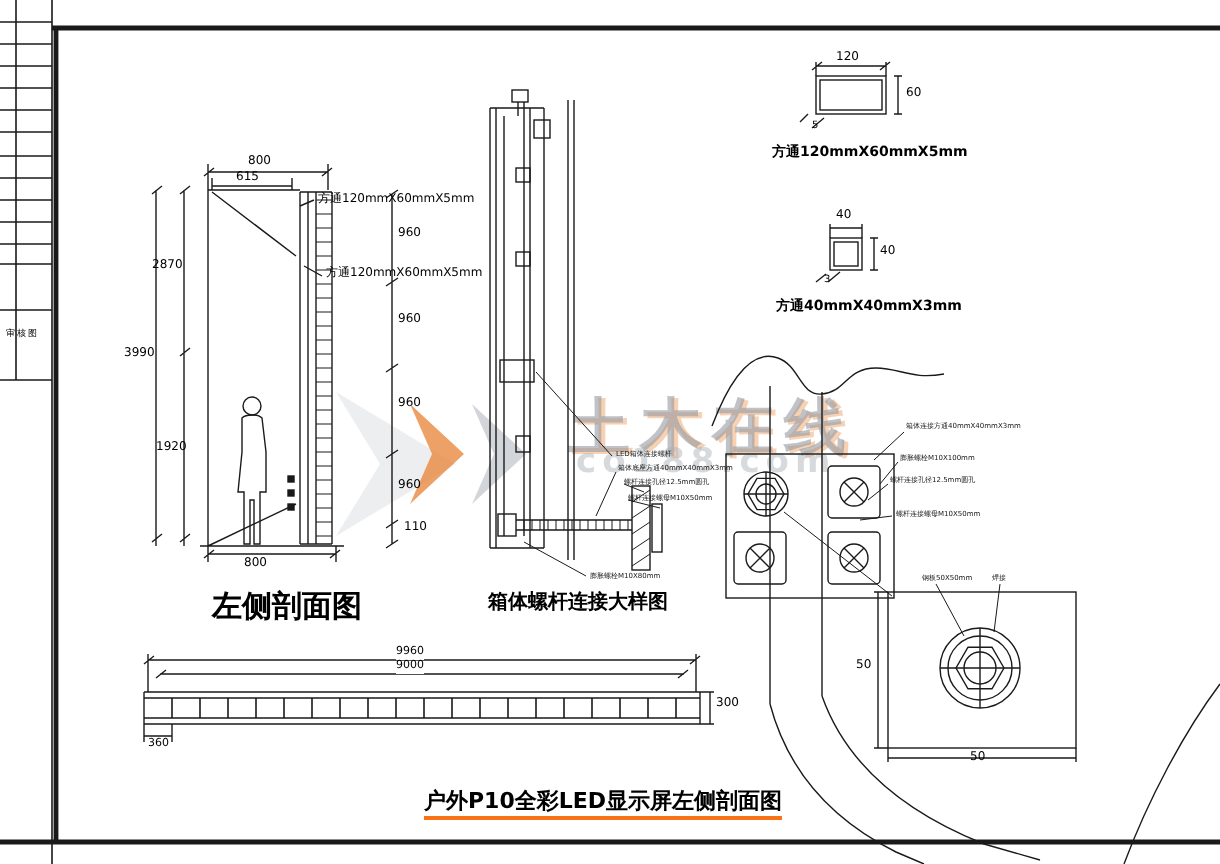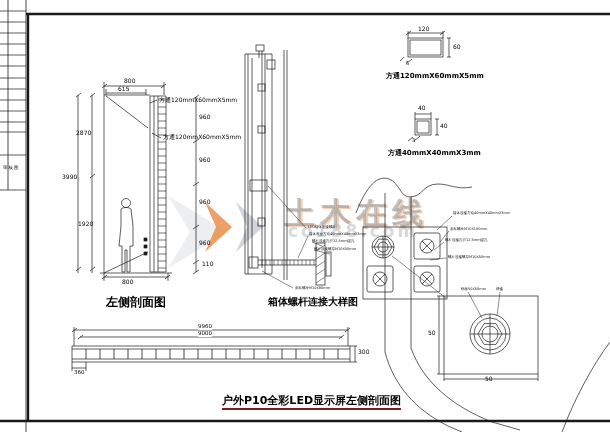--- a/index.html
+++ b/index.html
@@ -3,21 +3,21 @@
 <meta charset="utf-8">
 <style>
   html,body{margin:0;padding:0;background:#fff;}
   .stage{position:relative;width:610px;height:432px;background:#ffffff;overflow:hidden;
          font-family:"DejaVu Sans",sans-serif;color:#000;}
   svg{position:absolute;left:0;top:0;}
   .lbl{position:absolute;white-space:nowrap;line-height:1;color:#000;}
   .cap{font-weight:bold;}
   .tiny{font-size:3.5px;color:#151515;letter-spacing:0;}
   .dim{font-size:6px;}
-  .uline{border-bottom:2px solid #7f1d1d;padding-bottom:2px;margin-left:10px;}
+  .uline{border-bottom:2px solid #f97316;padding-bottom:2px;}
   .uline2{border-bottom:1.5px solid #000;padding-bottom:1px;}
   .wm-brand{position:absolute;left:284px;top:193px;font-size:31px;font-weight:bold;letter-spacing:5px;
             color:rgba(148,153,160,.60);text-shadow:2px 1px 0 rgba(234,140,64,.40);}
   .wm-domain{position:absolute;left:288px;top:221px;font-size:17px;font-weight:bold;letter-spacing:3px;
              color:rgba(172,177,184,.48);}
 </style>
 </head>
 <body>
 
 <div class="stage">
@@ -133,28 +133,28 @@
   <span class="lbl" style="left:163px;top:134px;font-size:6px;">方通120mmX60mmX5mm</span>
   <span class="lbl dim" style="left:76px;top:130px;">2870</span>
   <span class="lbl dim" style="left:62px;top:174px;">3990</span>
   <span class="lbl dim" style="left:78px;top:221px;">1920</span>
   <span class="lbl dim" style="left:199px;top:114px;">960</span>
   <span class="lbl dim" style="left:199px;top:157px;">960</span>
   <span class="lbl dim" style="left:199px;top:199px;">960</span>
   <span class="lbl dim" style="left:199px;top:240px;">960</span>
   <span class="lbl dim" style="left:202px;top:261px;">110</span>
   <span class="lbl dim" style="left:122px;top:279px;">800</span>
-  <span class="lbl cap" style="left:106px;top:296px;font-size:12px;">左侧剖面图</span>
+  <span class="lbl cap" style="left:106px;top:296px;font-size:15px;">左侧剖面图</span>
 
   <span class="lbl tiny" style="left:308px;top:226px;">LED箱体连接螺杆</span>
   <span class="lbl tiny" style="left:309px;top:233px;">箱体底座方通40mmX40mmX3mm</span>
   <span class="lbl tiny" style="left:312px;top:240px;">螺杆连接孔径12.5mm圆孔</span>
   <span class="lbl tiny" style="left:314px;top:248px;">螺杆连接螺母M10X50mm</span>
   <span class="lbl tiny" style="left:295px;top:287px;">膨胀螺栓M10X80mm</span>
-  <span class="lbl cap" style="left:244px;top:297px;font-size:10px;margin-left:24px;">箱体螺杆连接大样图</span>
+  <span class="lbl cap" style="left:244px;top:297px;font-size:10px;">箱体螺杆连接大样图</span>
 
   <span class="lbl dim" style="left:418px;top:26px;">120</span>
   <span class="lbl dim" style="left:453px;top:44px;">60</span>
   <span class="lbl" style="left:406px;top:61px;font-size:5px;">5</span>
   <span class="lbl cap" style="left:386px;top:73px;font-size:7px;">方通120mmX60mmX5mm</span>
   <span class="lbl dim" style="left:418px;top:105px;">40</span>
   <span class="lbl dim" style="left:440px;top:123px;">40</span>
   <span class="lbl" style="left:412px;top:138px;font-size:5px;">3</span>
   <span class="lbl cap" style="left:388px;top:150px;font-size:7px;">方通40mmX40mmX3mm</span>
 

